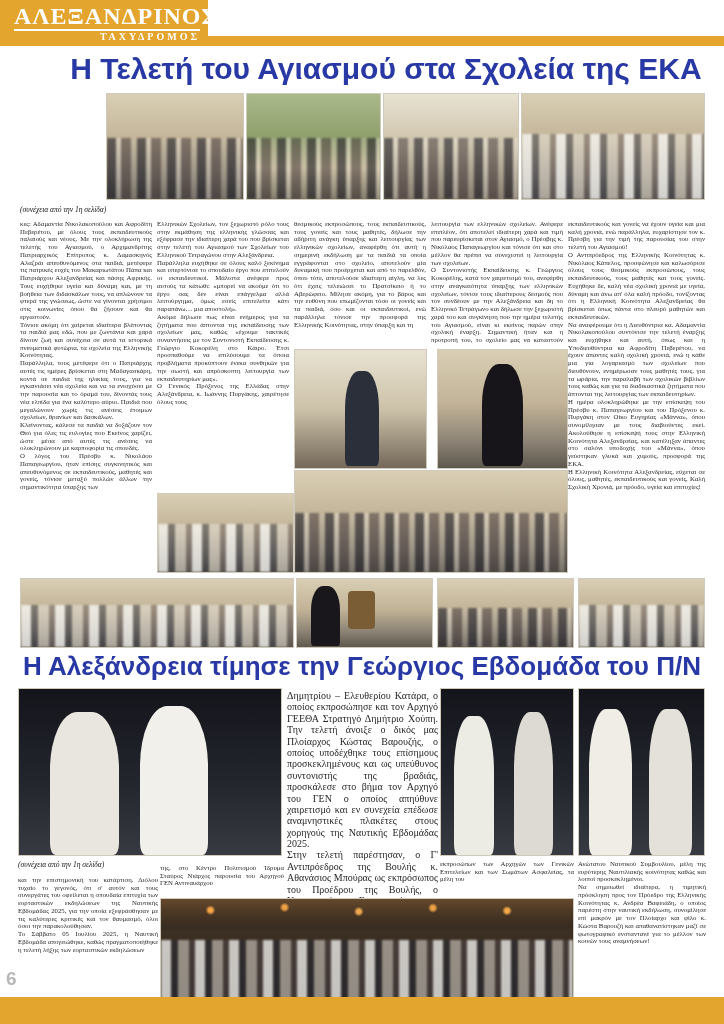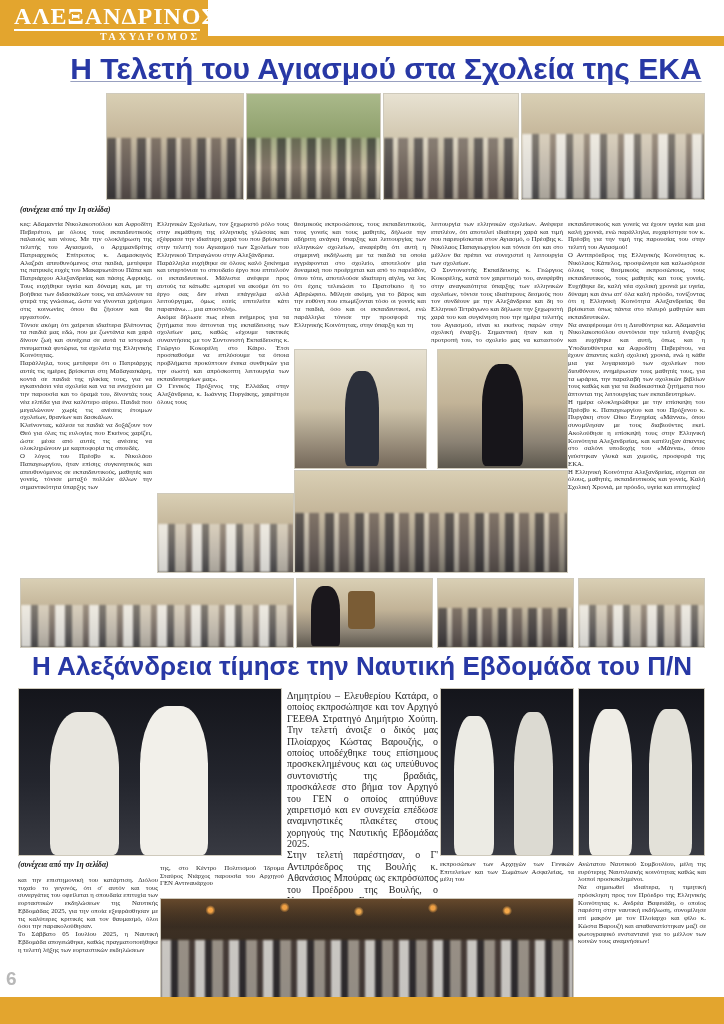--- a/index.html
+++ b/index.html
@@ -14,28 +14,28 @@
                   padding-bottom:1px;display:block;}
   .masthead-sub{display:block;text-align:right;color:#fff;font-weight:bold;font-size:10px;
                 letter-spacing:3px;line-height:1.2;}
   .gold-rule{left:208px;top:36px;width:516px;height:10px;background:#E3A52E;}
   .gold-footer{left:0;top:997px;width:724px;height:27px;background:#E3A52E;}
 
   
   .headline{font-family:"Liberation Sans","DejaVu Sans",sans-serif;font-weight:bold;color:#2838A5;
             text-align:center;width:100%;}
   .headline1{left:0;top:52px;font-size:30px;letter-spacing:0px;}
-  .headline1 span{text-decoration:underline;text-decoration-color:#98a0c0;text-decoration-thickness:1px;text-underline-offset:2px;margin-left:48px;}
+  .headline1 span{text-decoration-color:#98a0c0;text-decoration-thickness:1px;text-underline-offset:2px;margin-left:48px;}
   .headline2{left:0;top:651px;font-size:26px;}
 
   
   .col{font-size:6.8px;line-height:1.14;text-align:justify;white-space:pre-line;
        overflow:hidden;color:#262626;}
   .colB{font-size:10px;}
-  .cont-note{font-weight:bold;font-style:italic;font-size:7.5px;color:#111;}
+  .cont-note{font-weight:normal;font-style:italic;font-size:7.5px;color:#111;}
 
   
   .photo{overflow:hidden;border:1px solid #cfcabc;box-sizing:border-box;}
   .ph-outdoor{background:linear-gradient(180deg,#d9cfb4 0%,#c2b397 45%,#8b8274 78%,#5d584e 100%);}
   .ph-garden{background:linear-gradient(180deg,#aab98a 0%,#8fa06d 40%,#c9bb9c 70%,#6e6856 100%);}
   .ph-indoor{background:linear-gradient(180deg,#e8e2d2 0%,#cdc2a9 50%,#74685a 100%);}
   .ph-dark{background:linear-gradient(180deg,#14151b 0%,#23252d 55%,#383a42 100%);}
   .ph-band{background:linear-gradient(180deg,#201a15 0%,#3c2f23 30%,#2b241e 100%);}
   .crowd::after{content:"";position:absolute;left:0;right:0;bottom:0;height:58%;
       background:repeating-linear-gradient(90deg, rgba(25,25,35,.58) 0 9px, rgba(245,242,235,.35) 9px 14px,
@@ -106,21 +106,21 @@
   <div class="abs photo ph-outdoor crowd" style="left:294px;top:470px;width:274px;height:103px;"></div>
 
   <div class="abs photo ph-outdoor crowd-light" style="left:20px;top:578px;width:274px;height:70px;"></div>
   <div class="abs photo ph-outdoor" style="left:296px;top:578px;width:137px;height:70px;">
     <div class="figure" style="left:10%;top:10%;width:22%;height:88%;background:#1a171c;"></div>
     <div class="figure" style="left:38%;top:18%;width:20%;height:55%;background:#7a5c35;border-radius:4px;"></div>
   </div>
   <div class="abs photo ph-outdoor crowd" style="left:437px;top:578px;width:137px;height:70px;"></div>
   <div class="abs photo ph-outdoor crowd-light" style="left:578px;top:578px;width:127px;height:70px;"></div>
 
-  <div class="abs headline headline2">Η Αλεξάνδρεια τίμησε την Ναυτική Εβδομάδα του Π/Ν</div>
+  <div class="abs headline headline2">Η Αλεξάνδρεια τίμησε την Γεώργιος Εβδομάδα του Π/Ν</div>
 
   <div class="abs photo ph-dark" style="left:18px;top:688px;width:264px;height:168px;">
     <div class="figure" style="left:12%;top:14%;width:26%;height:86%;background:#e8e6df;"></div>
     <div class="figure" style="left:46%;top:10%;width:26%;height:90%;background:#f2f0ea;"></div>
   </div>
   <div class="abs photo ph-dark" style="left:440px;top:688px;width:134px;height:168px;">
     <div class="figure" style="left:10%;top:16%;width:30%;height:84%;background:#ecebe4;"></div>
     <div class="figure" style="left:55%;top:14%;width:30%;height:86%;background:#dcdad2;"></div>
   </div>
   <div class="abs photo ph-dark" style="left:578px;top:688px;width:127px;height:168px;">

